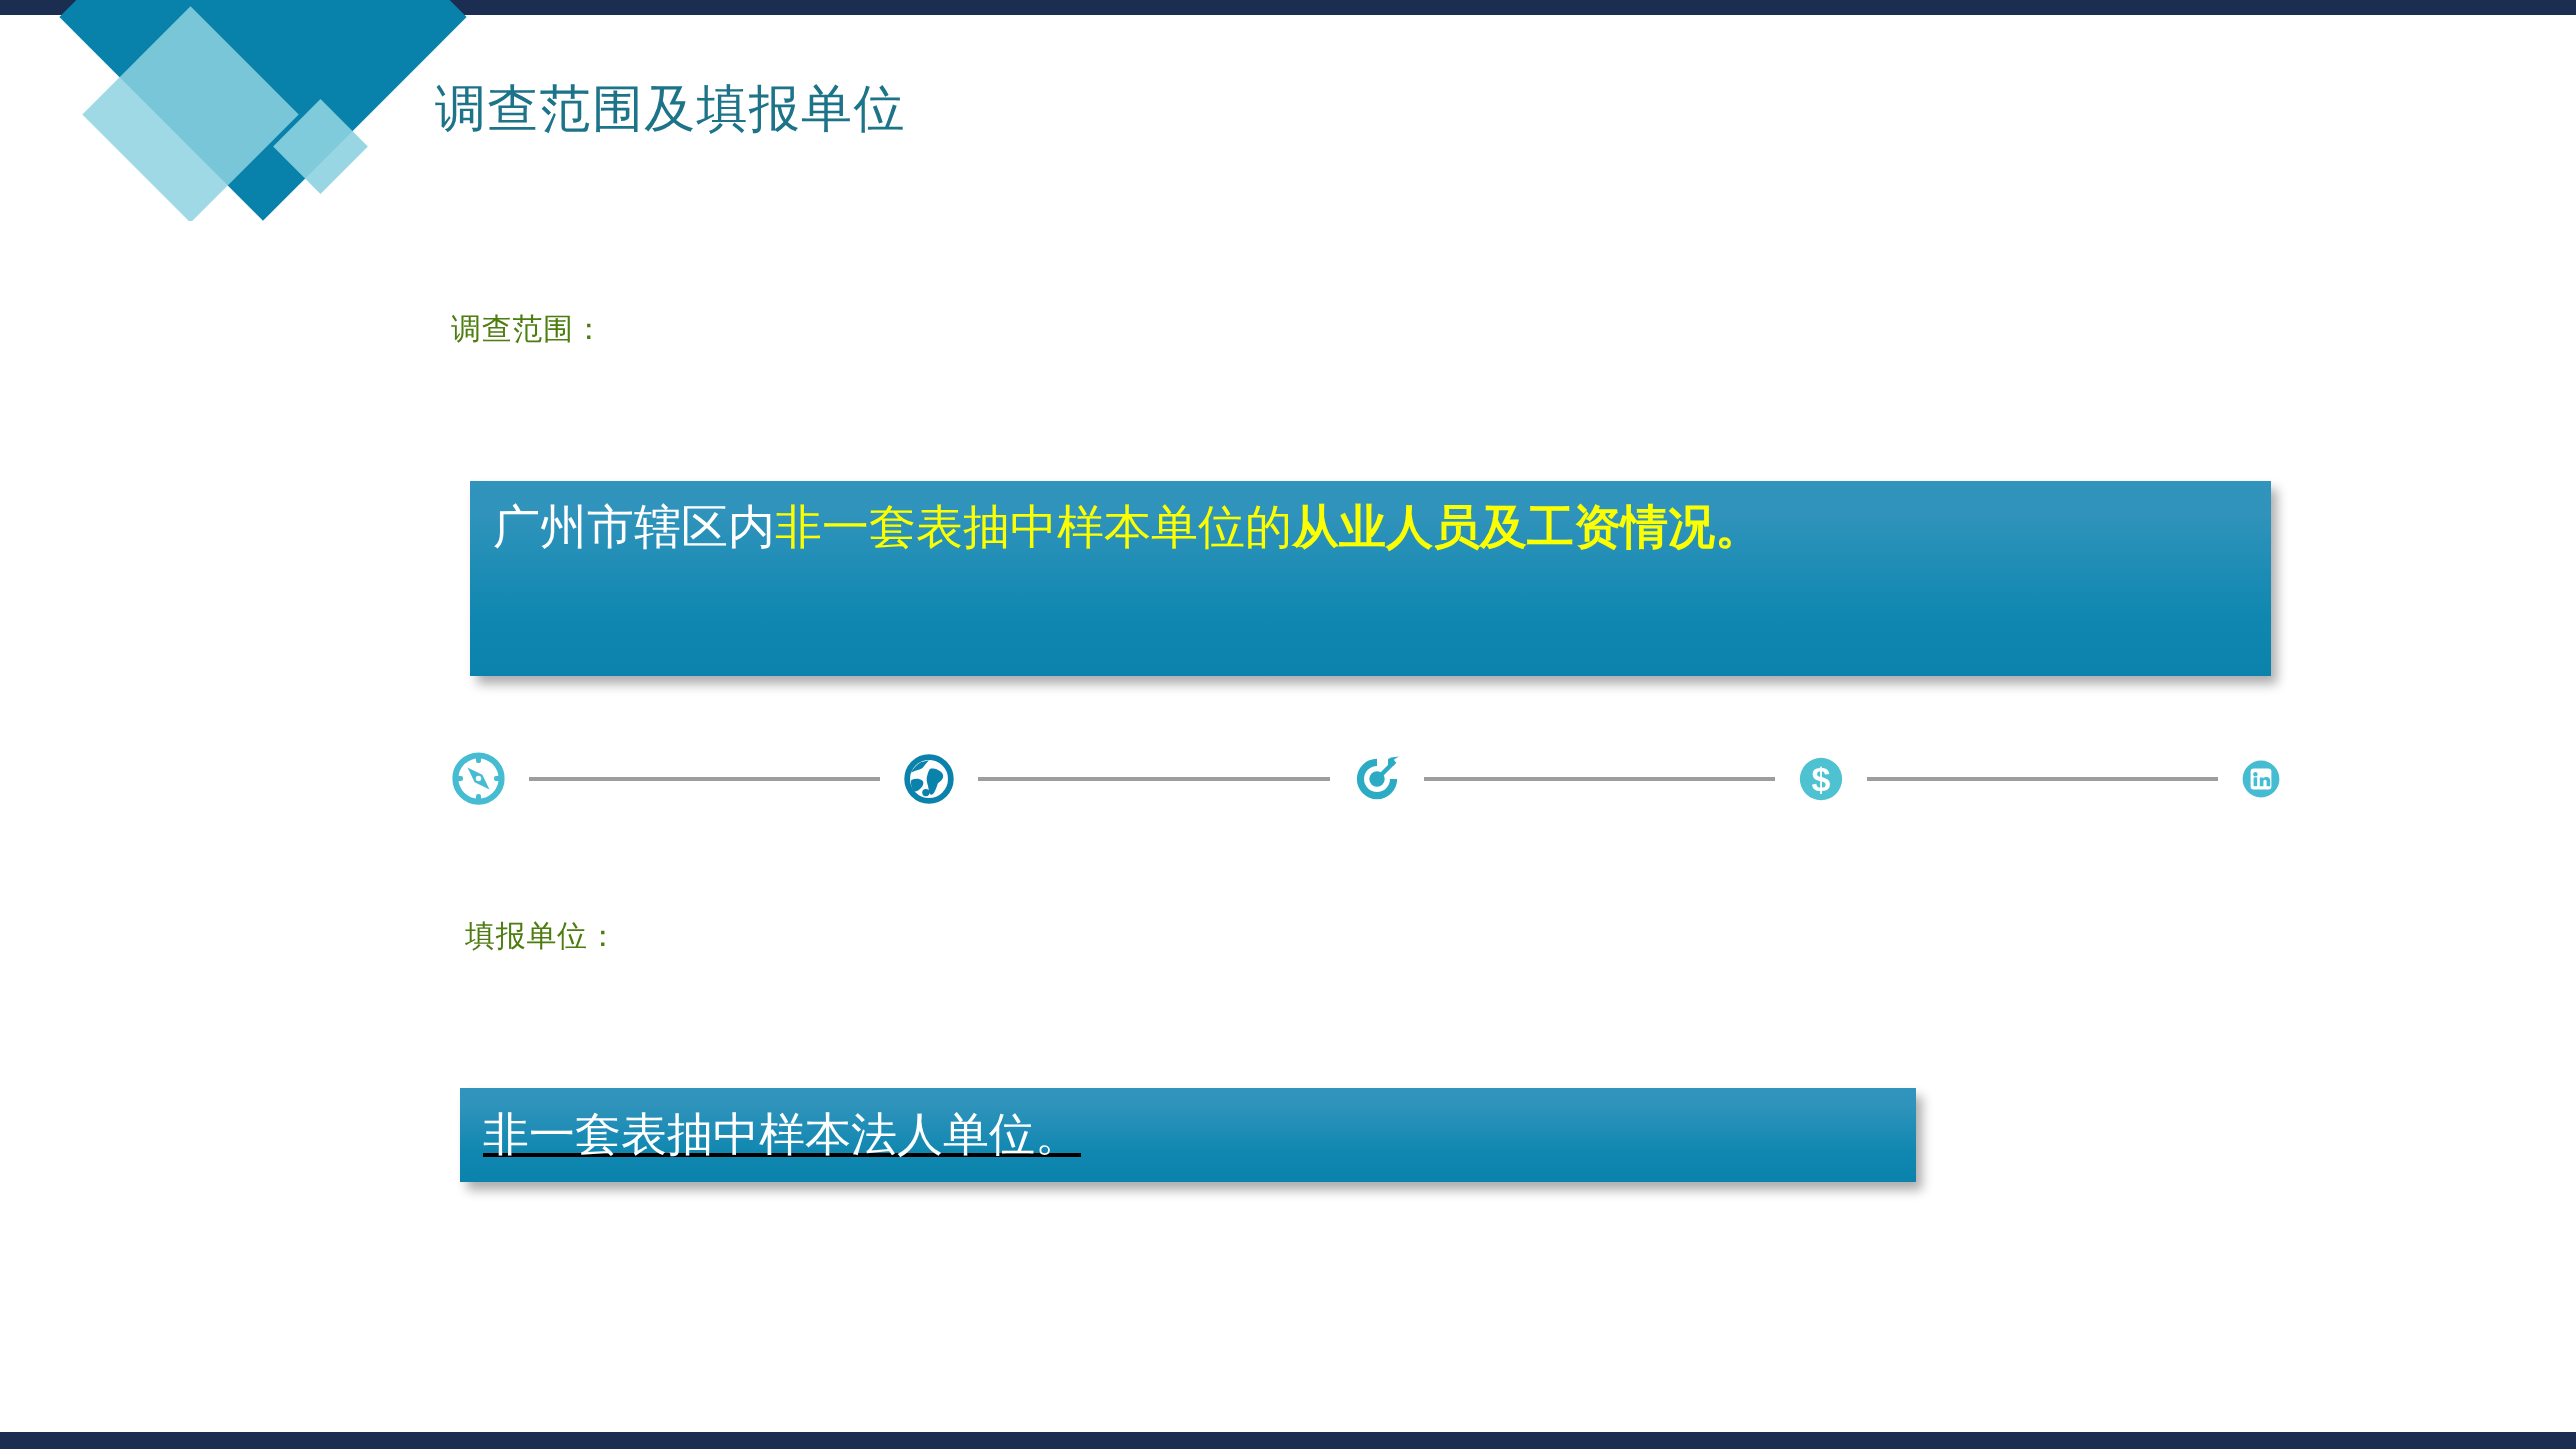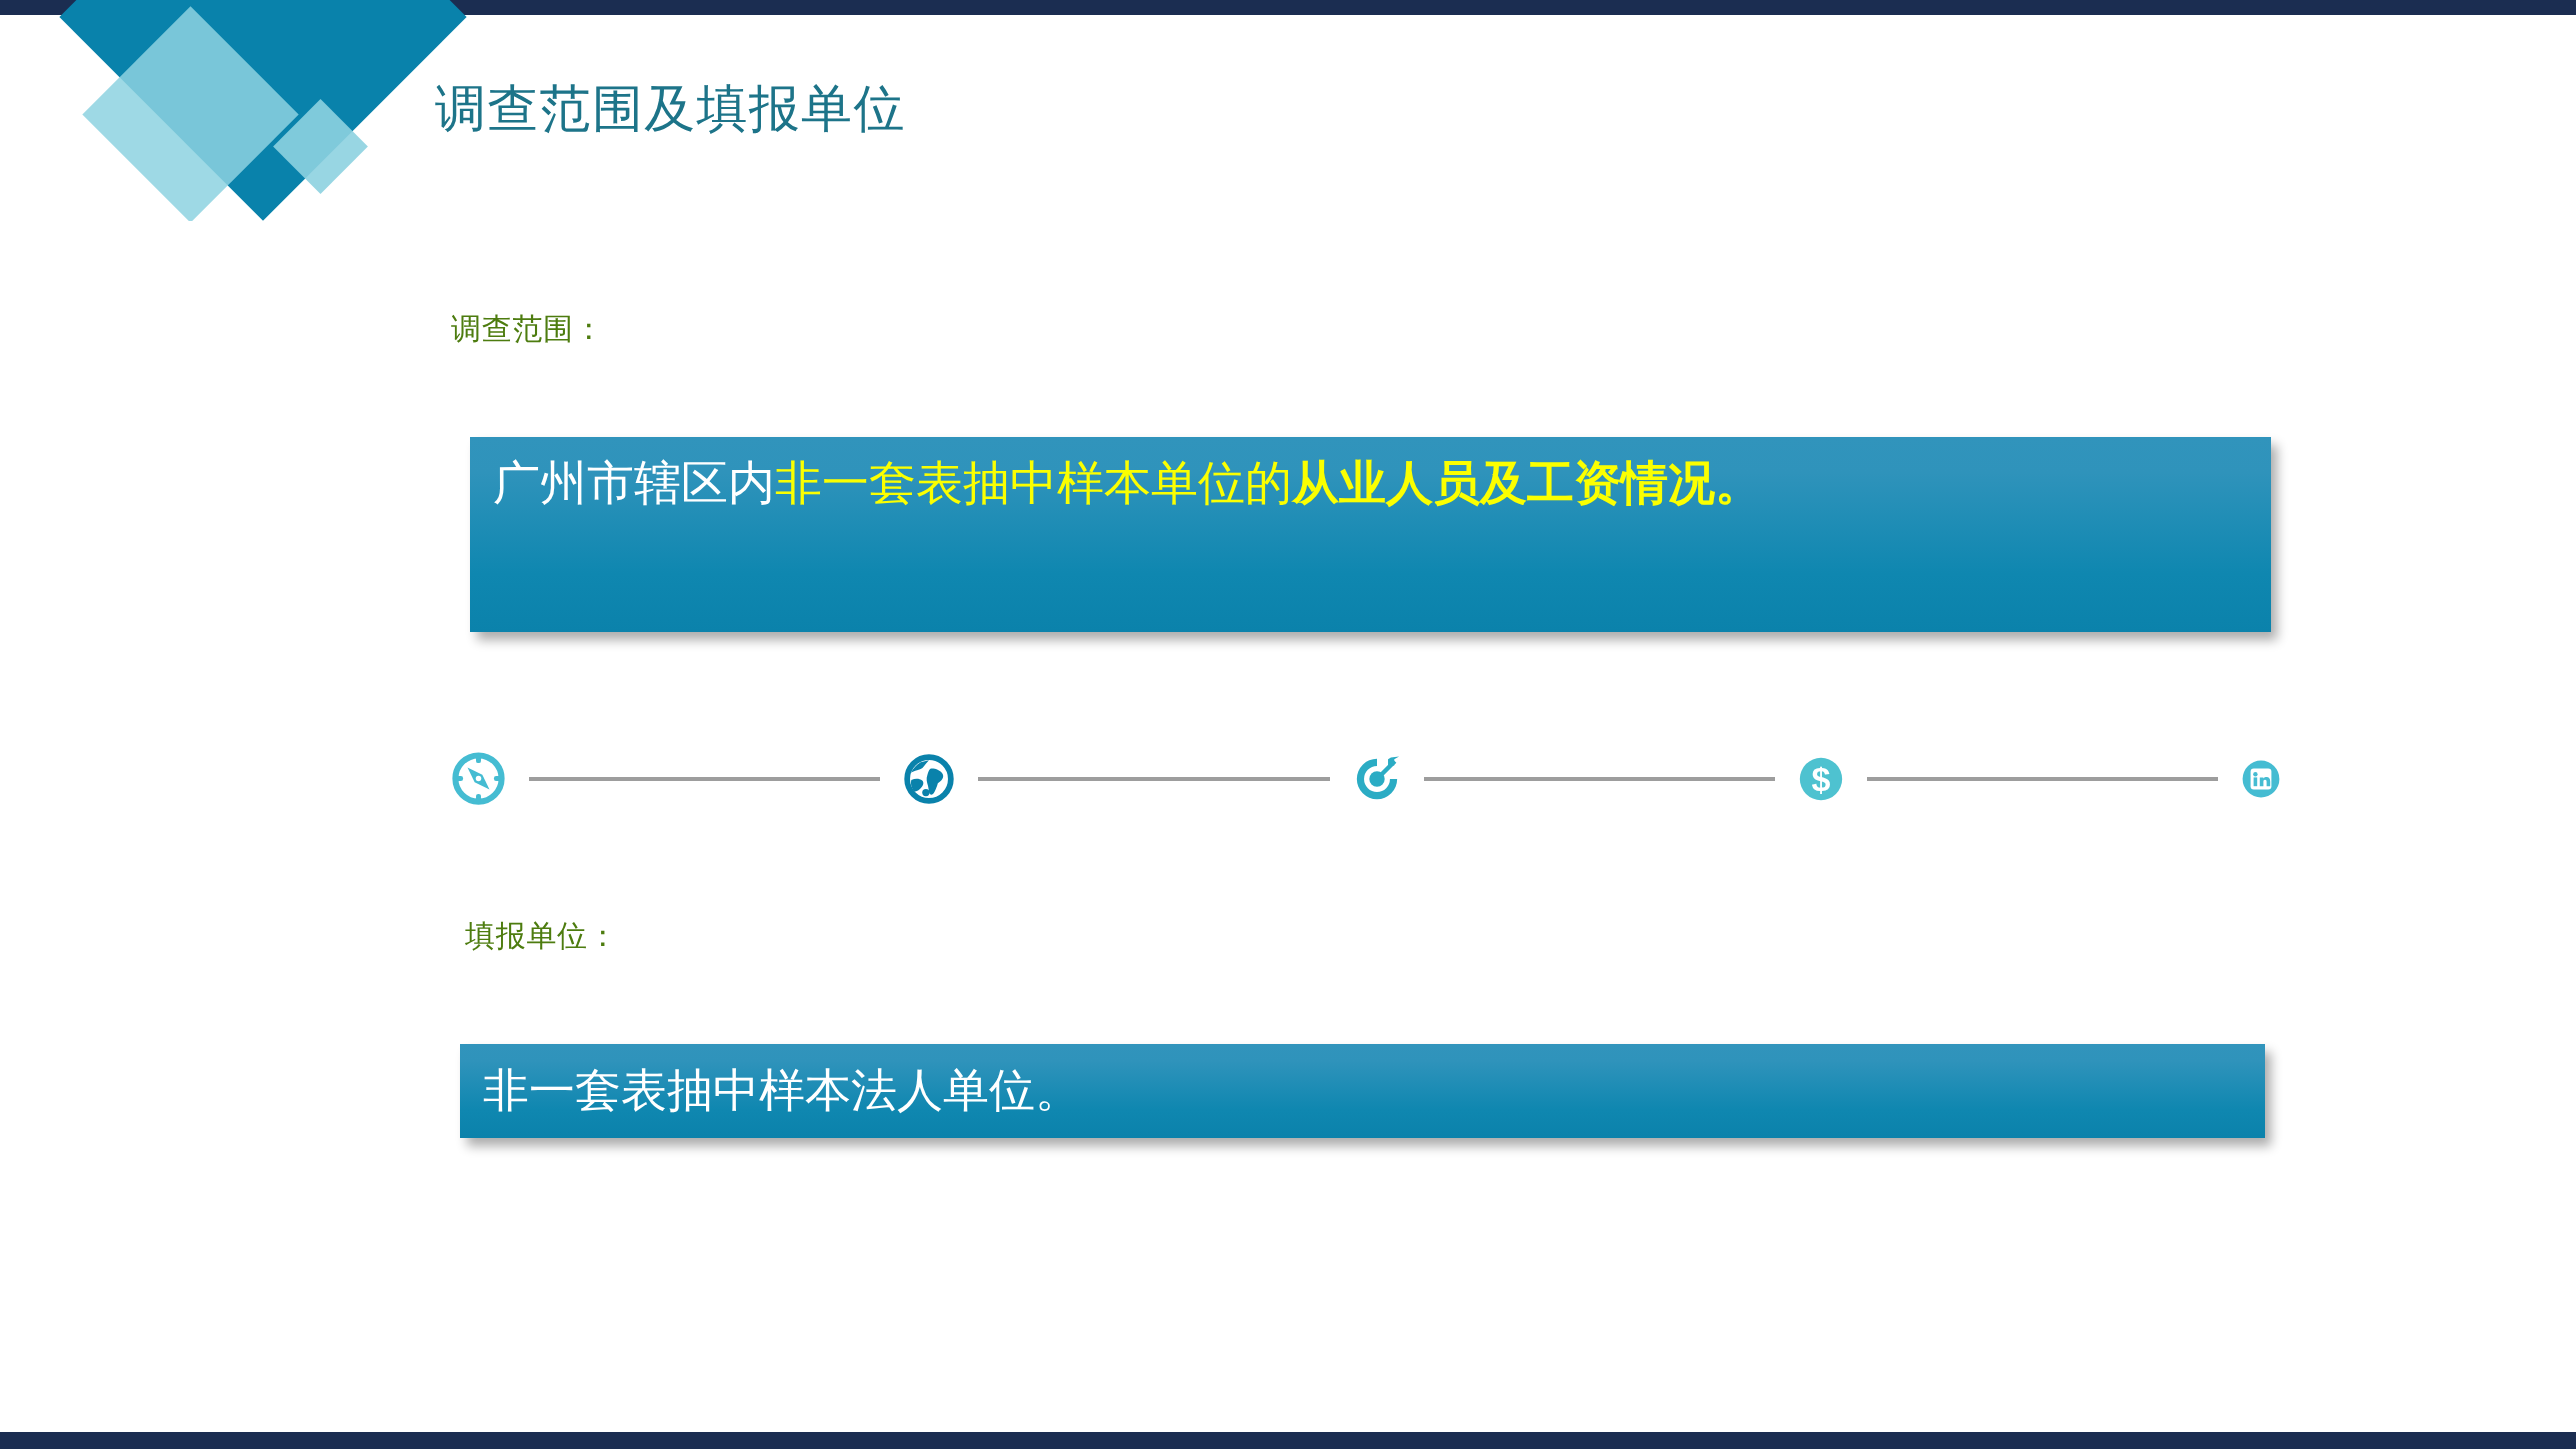--- a/index.html
+++ b/index.html
@@ -89,34 +89,36 @@
   }
   .sub-scope  { left: 451px; top: 309px; }
   .sub-filer  { left: 465px; top: 916px; }
 
   
   .banner {
     position: absolute;
     background: linear-gradient(to bottom, #3194bc 0%, #2f93bb 18%, #0f87b0 70%, #0b82ab 100%);
     box-shadow: 6.7px 8px 10.7px rgba(0,0,0,0.33);
     box-sizing: border-box;
+    margin-top: 44px;
   }
   .banner-scope {
     left: 470px;
     top: 437px;
     width: 1801px;
     height: 195px;
     padding: 16px 21.5px 0 23px;
   }
   .banner-filer {
     left: 460px;
     top: 1044px;
-    width: 1805px;
+    width: 1456px;
     height: 94px;
     padding: 10.7px 21.5px 0 23px;
+    text-decoration: underline;
   }
   .banner-text {
     font-size: 47px;
     line-height: 59px;
     color: #ffffff;
     letter-spacing: 0px;
   }
   .banner-filer .banner-text { font-size: 46px; line-height: 70px; }
   .t-white { color: #ffffff; }
   .t-yellow { color: #fbff00; }

